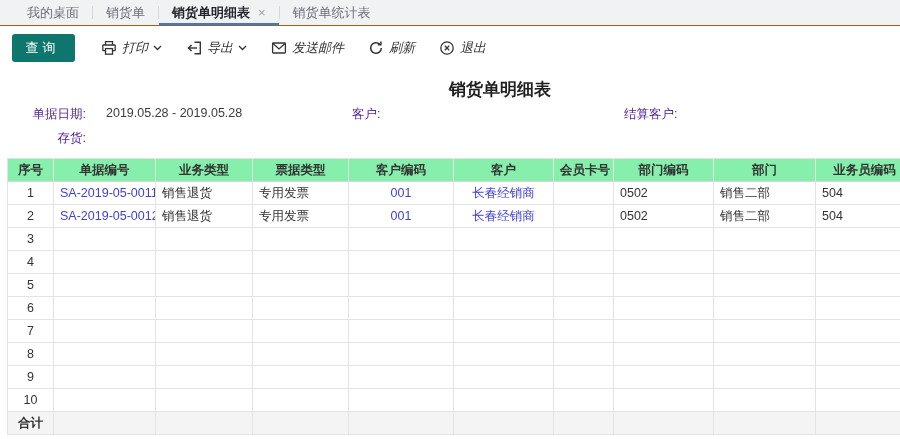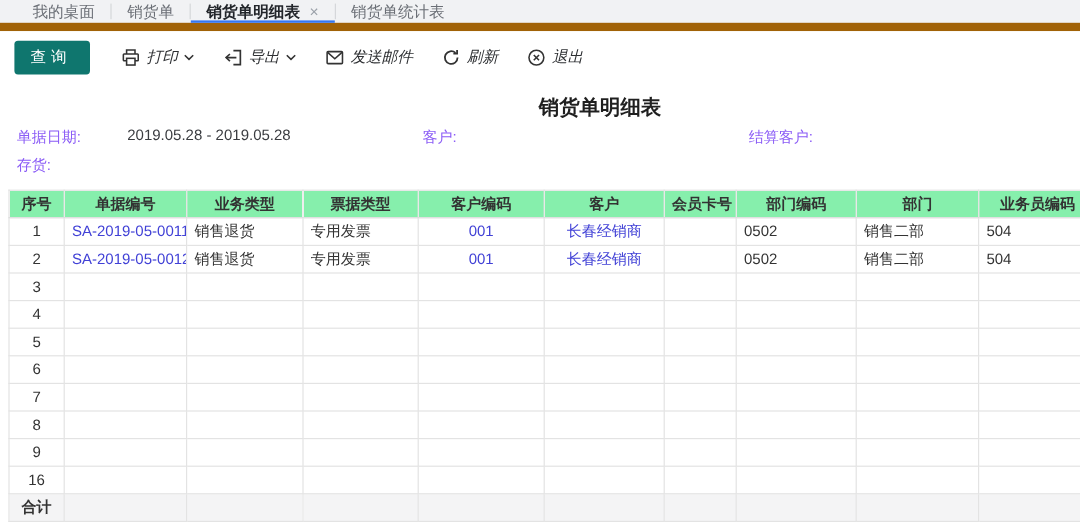--- a/index.html
+++ b/index.html
@@ -4,21 +4,21 @@
 <style>
   html,body{margin:0;padding:0;}
   body{
     width:900px;height:439px;overflow:hidden;position:relative;
     background:#fff;
     font-family:"Liberation Sans","DejaVu Sans",sans-serif;
     color:#333;
   }
   
   .tabbar{
-    height:26px;background:#f1f2f4;border-bottom:7px solid #a16207;
+    height:26px;background:#f1f2f4;border-bottom:1px solid #a16207;
     display:flex;align-items:stretch;padding-left:14px;box-sizing:border-box;
   }
   .tab{
     display:flex;align-items:center;padding:0 13px;font-size:13px;
     color:#6b6f76;cursor:pointer;position:relative;white-space:nowrap;
   }
   .tab.active{color:#23262b;font-weight:bold;}
   .tab.active .underline{
     position:absolute;left:0;right:0;bottom:0;height:2px;background:#3577f0;
   }
@@ -41,21 +41,21 @@
     display:flex;align-items:center;gap:5px;font-size:13px;color:#2e3033;
     background:none;border:none;cursor:pointer;font-family:inherit;
     padding:4px 6px;margin-right:12px;white-space:nowrap;font-style:italic;
   }
   .tool svg{display:block;}
   
   .report-title{
     position:absolute;left:0;top:78px;width:1000px;text-align:center;
     font-size:17px;font-weight:bold;color:#1f1f1f;
   }
-  .filter-label{position:absolute;font-size:12.5px;color:#8b5cf6;text-align:left;}
+  .filter-label{position:absolute;font-size:12.5px;color:#4c1d95;text-align:right;}
   .filter-value{position:absolute;font-size:12.5px;color:#3a3c40;margin-left:12px;}
   
   .grid{
     position:absolute;left:7px;top:158px;width:906px;
     border-collapse:collapse;table-layout:fixed;
     font-size:12.5px;color:#333;
   }
   .grid th,.grid td{
     border:1px solid #e3e3e3;height:23px;padding:0 6px;
     overflow:hidden;white-space:nowrap;box-sizing:border-box;
@@ -311,21 +311,21 @@
         <td class="left"></td>
         <td class="center link"></td>
         <td class="center link"></td>
         <td class="center"></td>
         <td class="left"></td>
         <td class="left"></td>
         <td class="left"></td>
       </tr>
 
       <tr>
-        <td class="center">16</td>
+        <td class="center">10</td>
         <td class="left link"></td>
         <td class="left"></td>
         <td class="left"></td>
         <td class="center link"></td>
         <td class="center link"></td>
         <td class="center"></td>
         <td class="left"></td>
         <td class="left"></td>
         <td class="left"></td>
       </tr>

